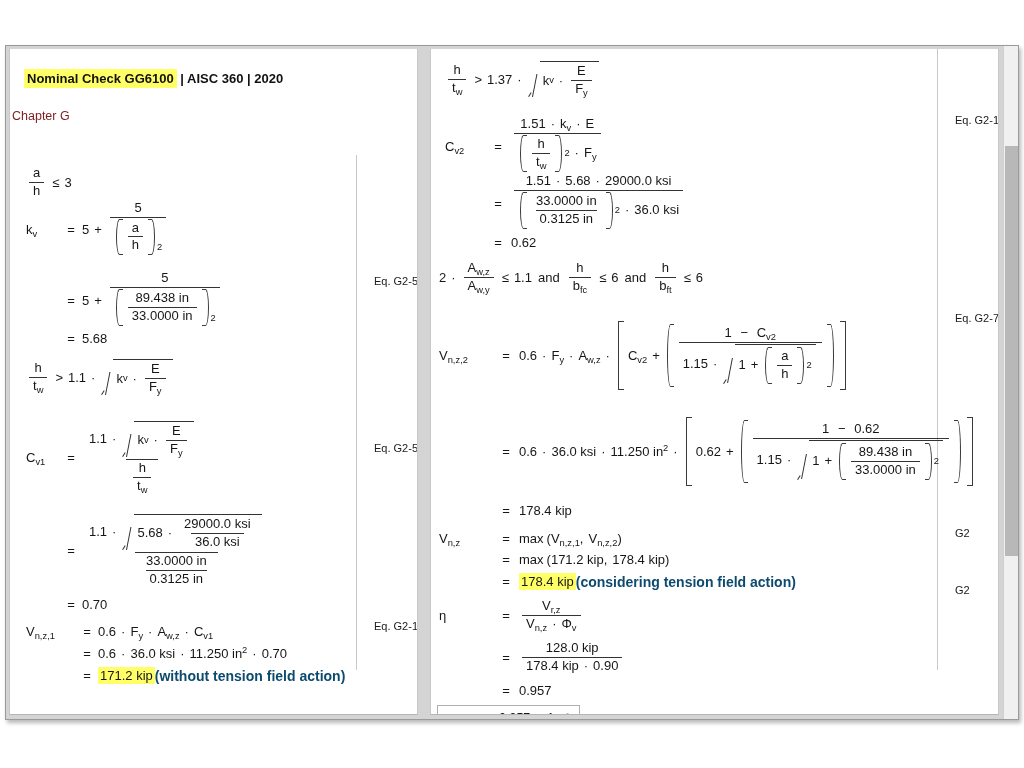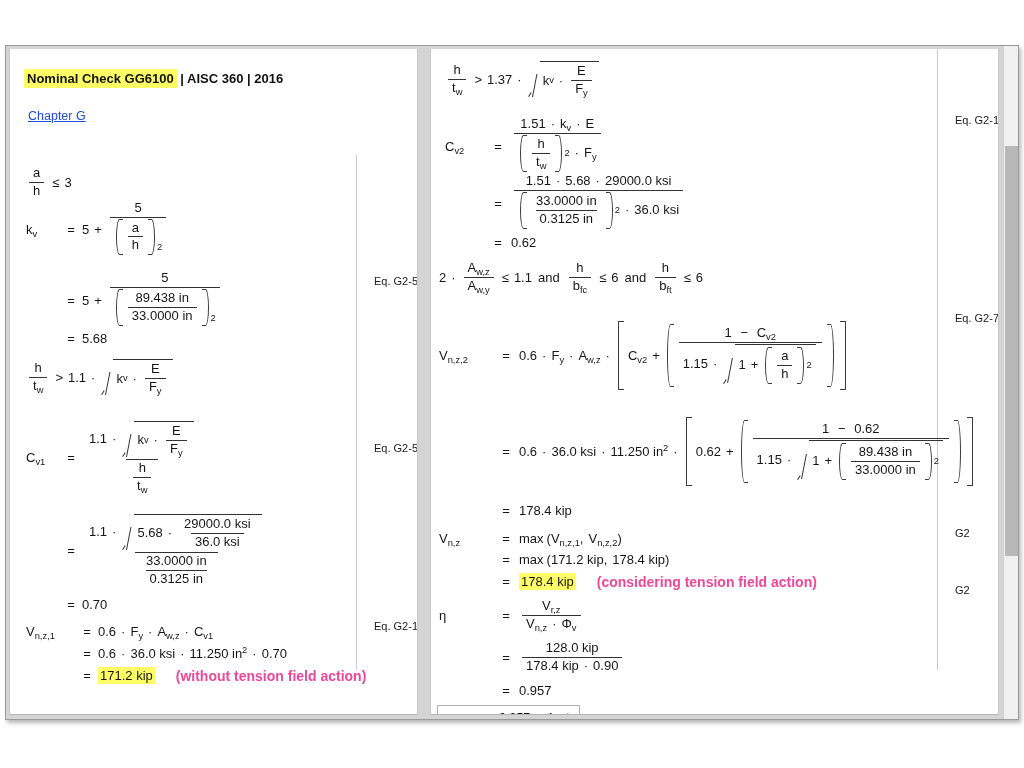--- a/index.html
+++ b/index.html
@@ -96,25 +96,24 @@
     font-size: 13px;
     font-weight: bold;
     color: #111;
     white-space: nowrap;
   }
   .hl { background: #ffff66; padding: 2px 3px 2px 3px; }
   .title-rest { color: #111; }
 
   .subline {
     position: absolute;
-    left: 18px;
+    left: 2px;
     font-size: 12.5px;
-    color: #1d4ed8;
+    color: #7f1d1d;
     white-space: nowrap;
-    text-decoration: underline;
   }
 
   
   .mrow {
     position: absolute;
     display: flex;
     align-items: center;
     font-size: 13px;
     color: #161616;
     white-space: nowrap;
@@ -203,24 +202,24 @@
     align-self: stretch;
   }
   .bigbracket > .br-l { border-right: none; margin-right: 2px; }
   .bigbracket > .br-r { border-left: none; margin-left: 2px; }
   .bigbracket > .bbody { display:inline-flex; align-items:center; padding: 3px 2px; }
 
   sub { font-size: 0.72em; vertical-align: -0.28em; line-height: 0; }
   sup { font-size: 0.72em; vertical-align: 0.52em; line-height: 0; }
 
   .note-blue {
-    color: #ec4899;
+    color: #0c4a6e;
     font-weight: bold;
     font-size: 14px;
-    margin-left: 21px;
+    margin-left: 0;
     white-space: nowrap;
   }
   .val-hl {
     background: #ffff66;
     padding: 1px 2px;
   }
 
   .result-box {
     position: absolute;
     border: 1px solid #b0b0b0;
@@ -242,21 +241,21 @@
   <div class="doc-frame">
     <div class="doc-inner">
       <div class="pages">
 
         <div class="page page-left">
           <div class="page-body">
 
             <div class="margin-rule" style="left:346px; top:106px; bottom:44px;"></div>
 
             <div class="title-row">
-              <span class="hl">Nominal Check GG6100</span><span class="title-rest"> | AISC 360 | 2016</span>
+              <span class="hl">Nominal Check GG6100</span><span class="title-rest"> | AISC 360 | 2020</span>
             </div>
 
             <div class="subline" style="top:60px;">Chapter G</div>
 
             <div class="mrow" style="left:16px; top:117px;">
               <span class="frac">
                 <span class="num">a</span>
                 <span class="den">h</span>
               </span>
               <span class="op">≤</span>

